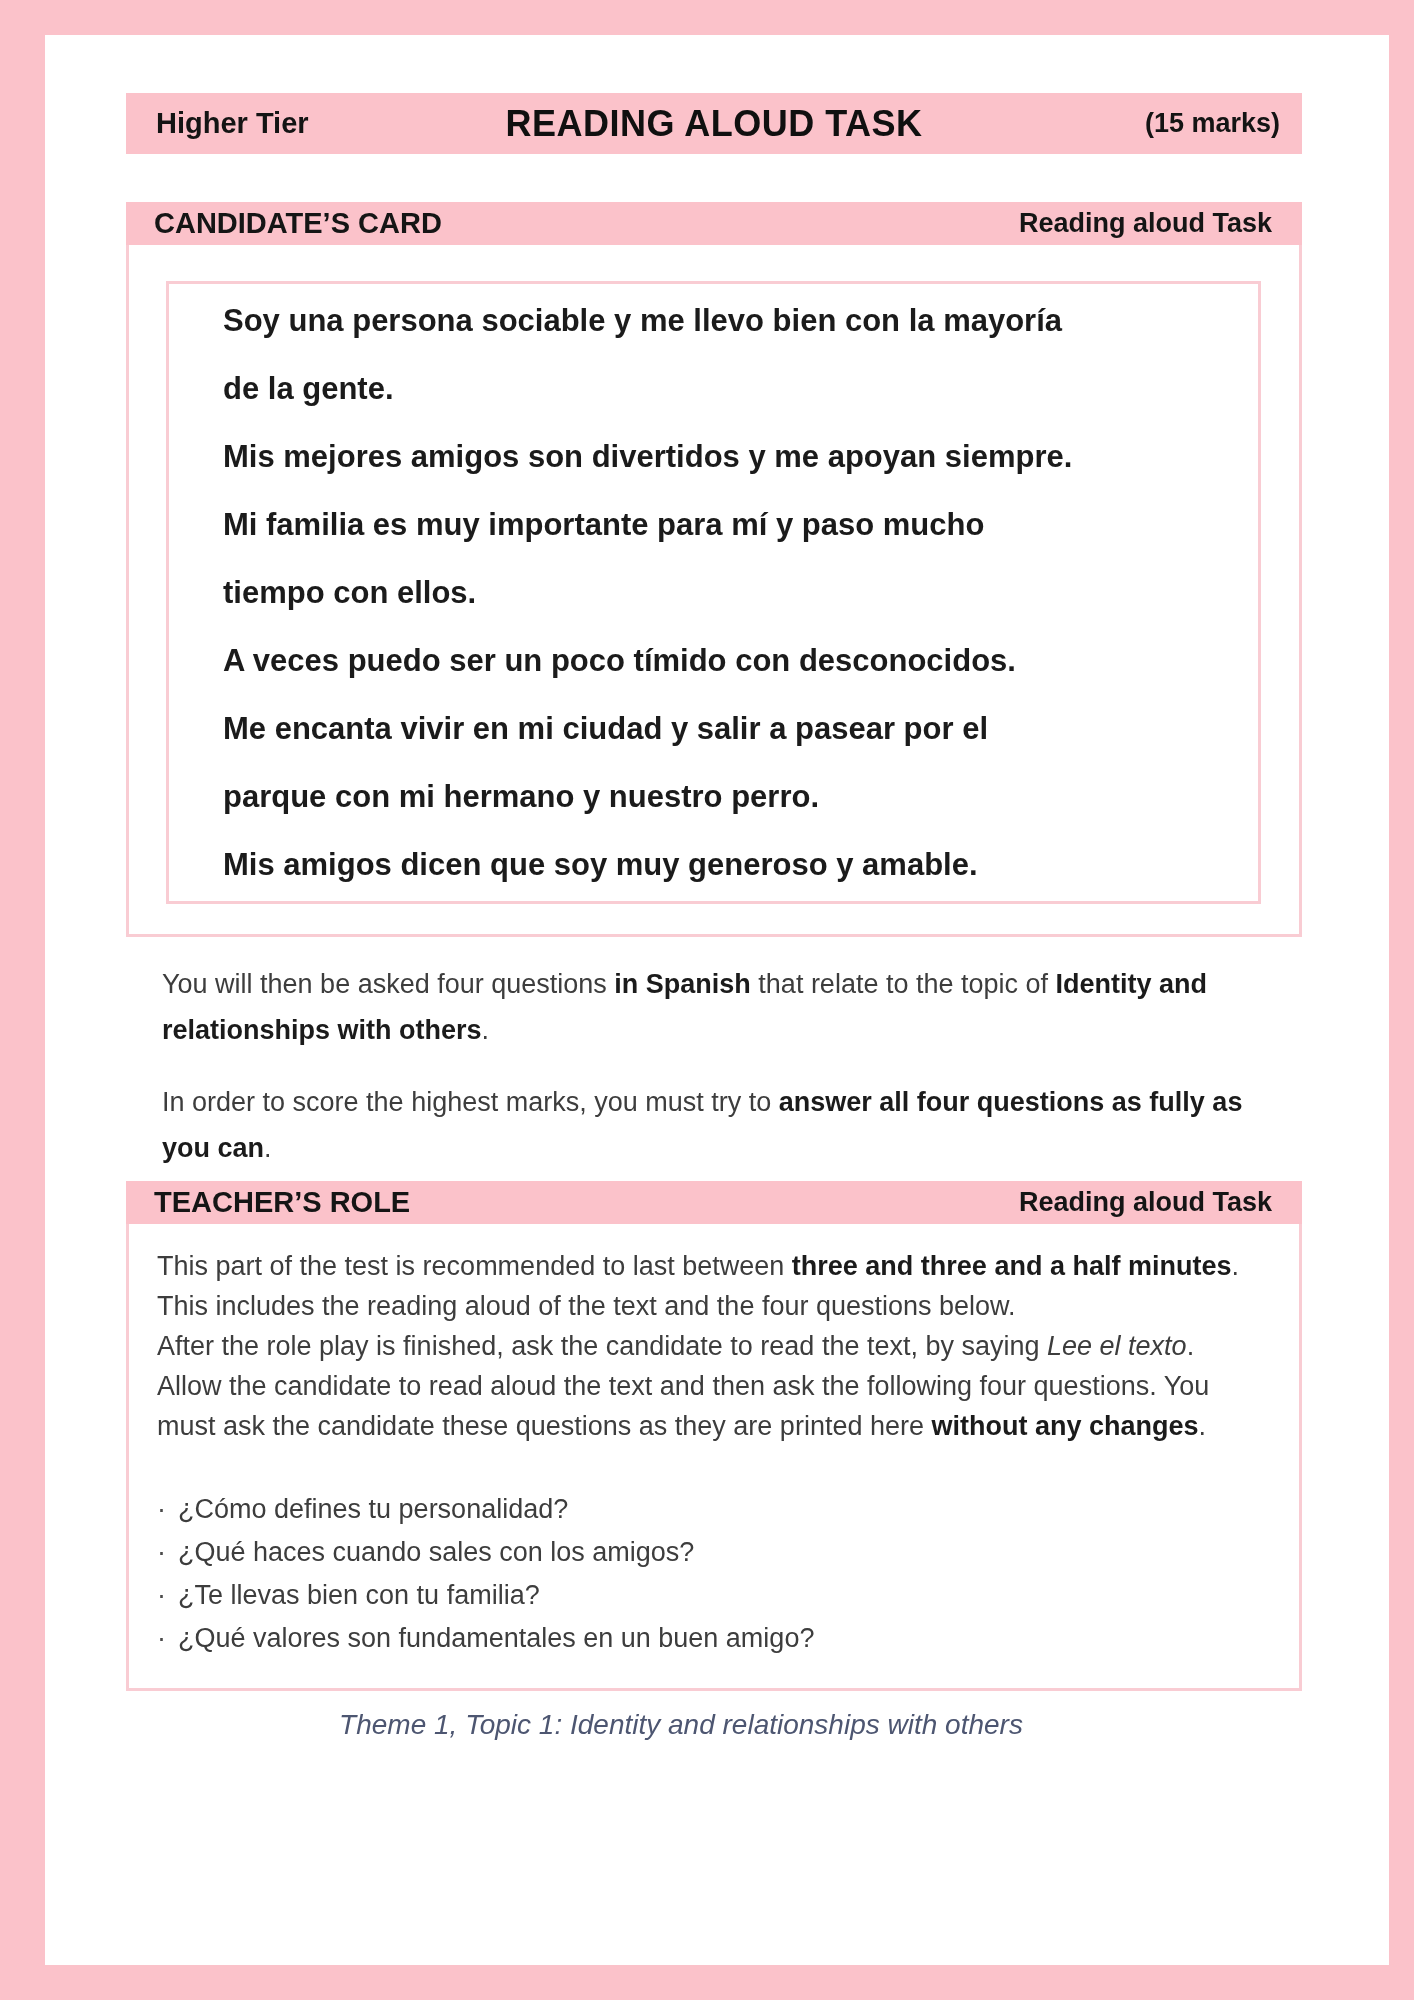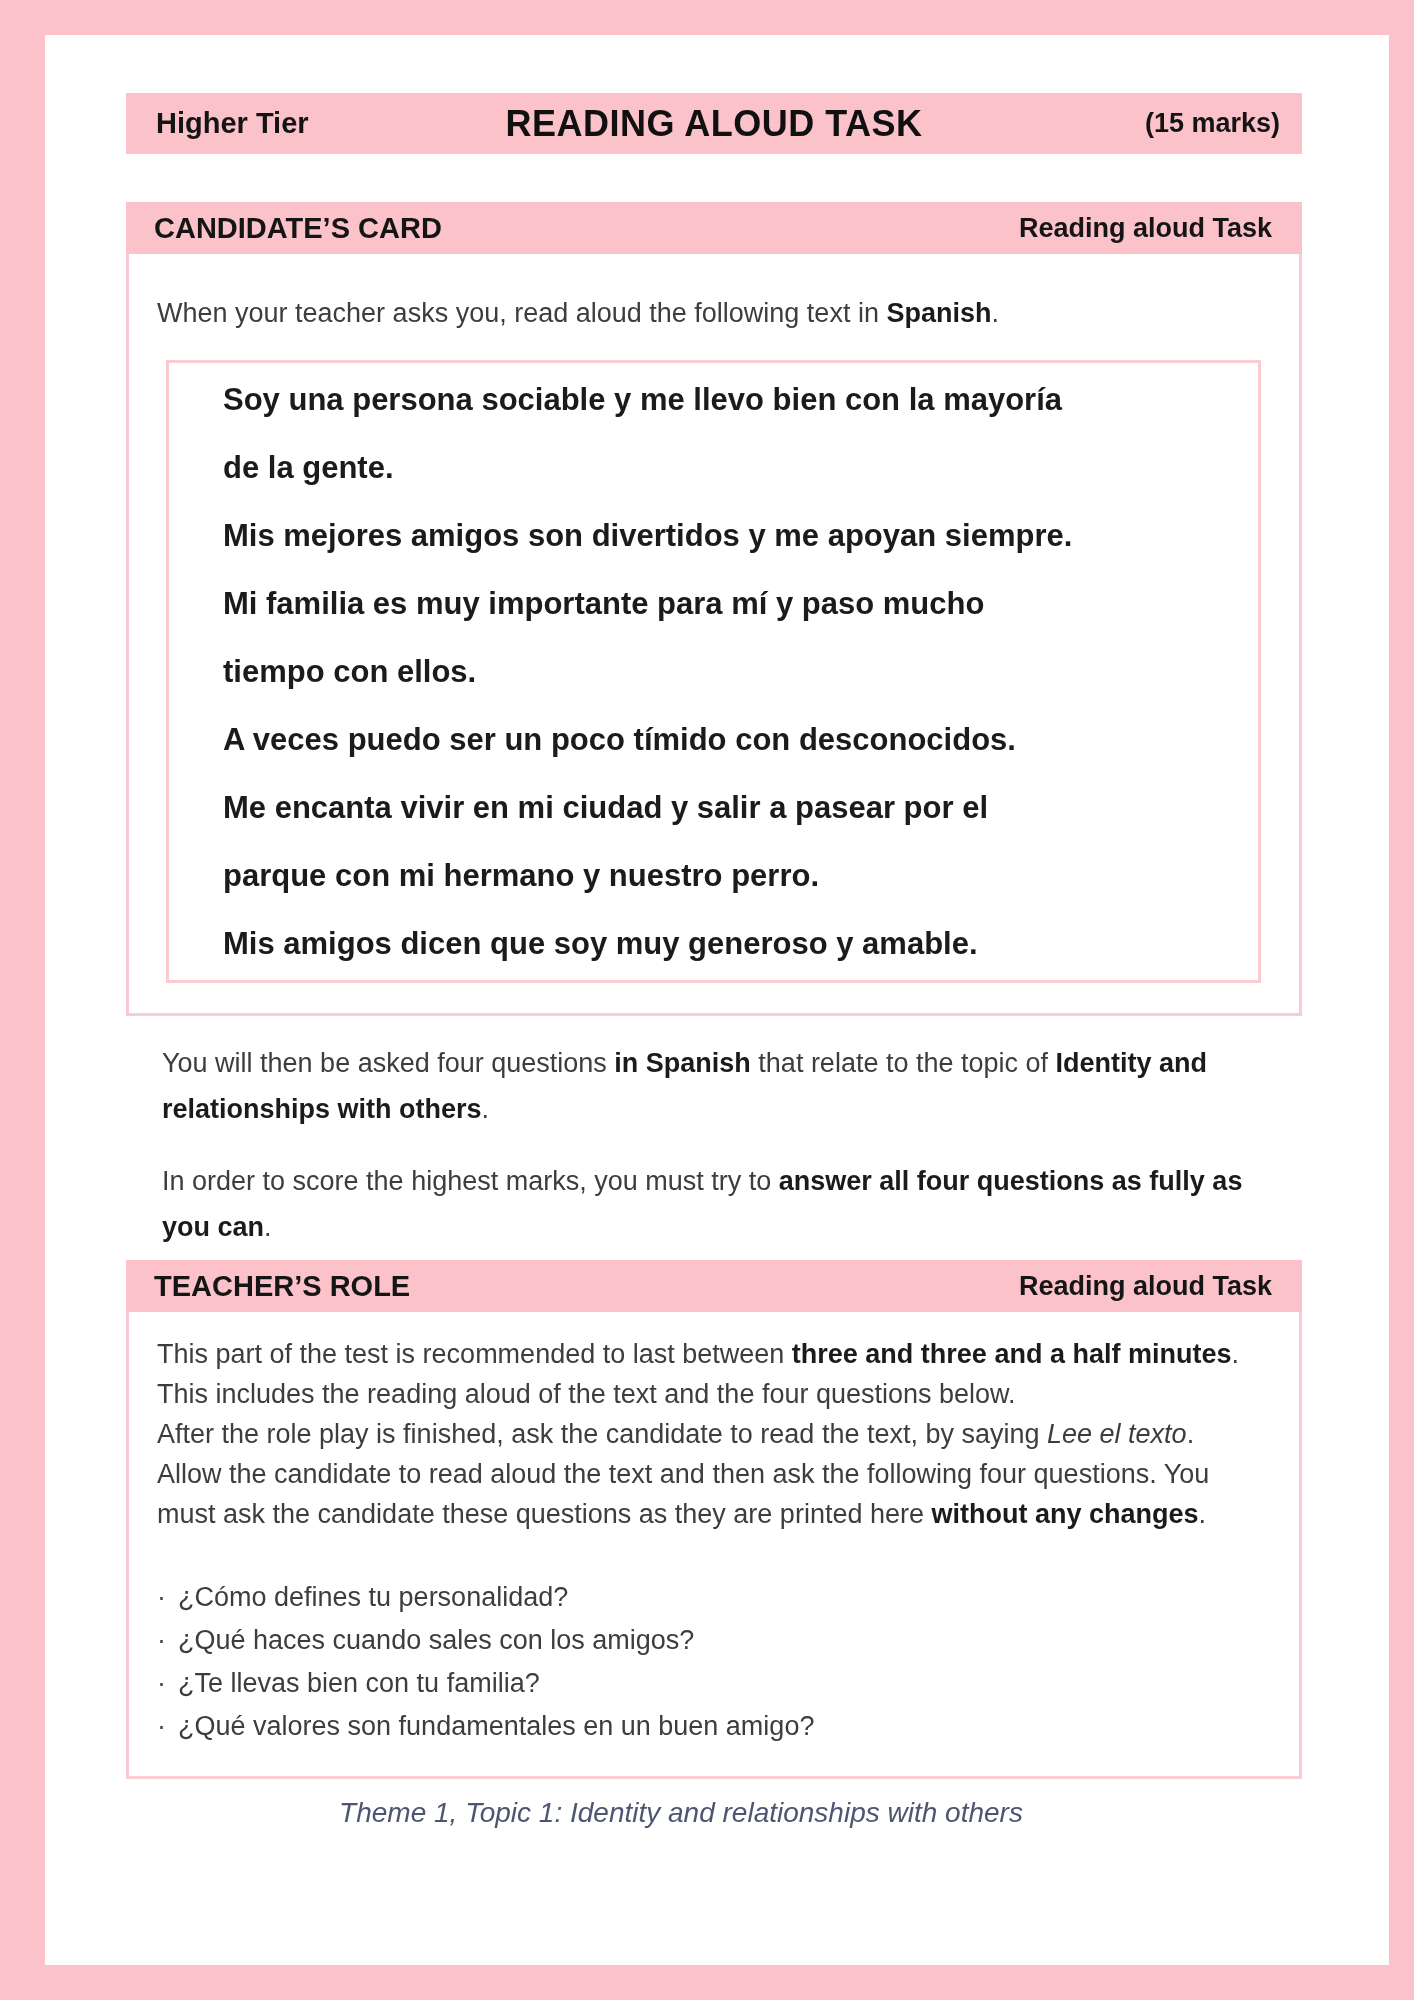--- a/index.html
+++ b/index.html
@@ -48,21 +48,21 @@
     letter-spacing: 0.5px;
   }
   .top-bar .marks {
     font-size: 27px; font-weight: 700; color: #141414;
     margin-left: auto; margin-right: 22px; z-index: 1;
   }
 
   
   .card { margin-top: 48px; }
   .card-header {
-    height: 52px;
+    height: 43px;
     background: var(--pink);
     display: flex; align-items: center; justify-content: space-between;
     padding: 0 30px 0 28px;
   }
   .card-header .heading { font-size: 29px; font-weight: 700; color: #151515; }
   .card-header .side-label { font-size: 27px; font-weight: 700; color: #151515; }
   .card-body {
     border: 3px solid var(--pink-border);
     border-top: none;
     background: #fff;
@@ -134,21 +134,20 @@
       <span class="title">READING ALOUD TASK</span>
       <span class="marks">(15 marks)</span>
     </div>
 
     <div class="card candidate-card">
       <div class="card-header">
         <span class="heading">CANDIDATE’S CARD</span>
         <span class="side-label">Reading aloud Task</span>
       </div>
       <div class="card-body candidate-body">
-        <p class="para intro-para"><span>When your teacher asks you, read aloud the following text in </span><b>Spanish</b><span>.</span></p>
 
         <div class="reading-box">
           <div class="reading-line">Soy una persona sociable y me llevo bien con la mayoría</div>
           <div class="reading-line">de la gente.</div>
           <div class="reading-line">Mis mejores amigos son divertidos y me apoyan siempre.</div>
           <div class="reading-line">Mi familia es muy importante para mí y paso mucho</div>
           <div class="reading-line">tiempo con ellos.</div>
           <div class="reading-line">A veces puedo ser un poco tímido con desconocidos.</div>
           <div class="reading-line">Me encanta vivir en mi ciudad y salir a pasear por el</div>
           <div class="reading-line">parque con mi hermano y nuestro perro.</div>

